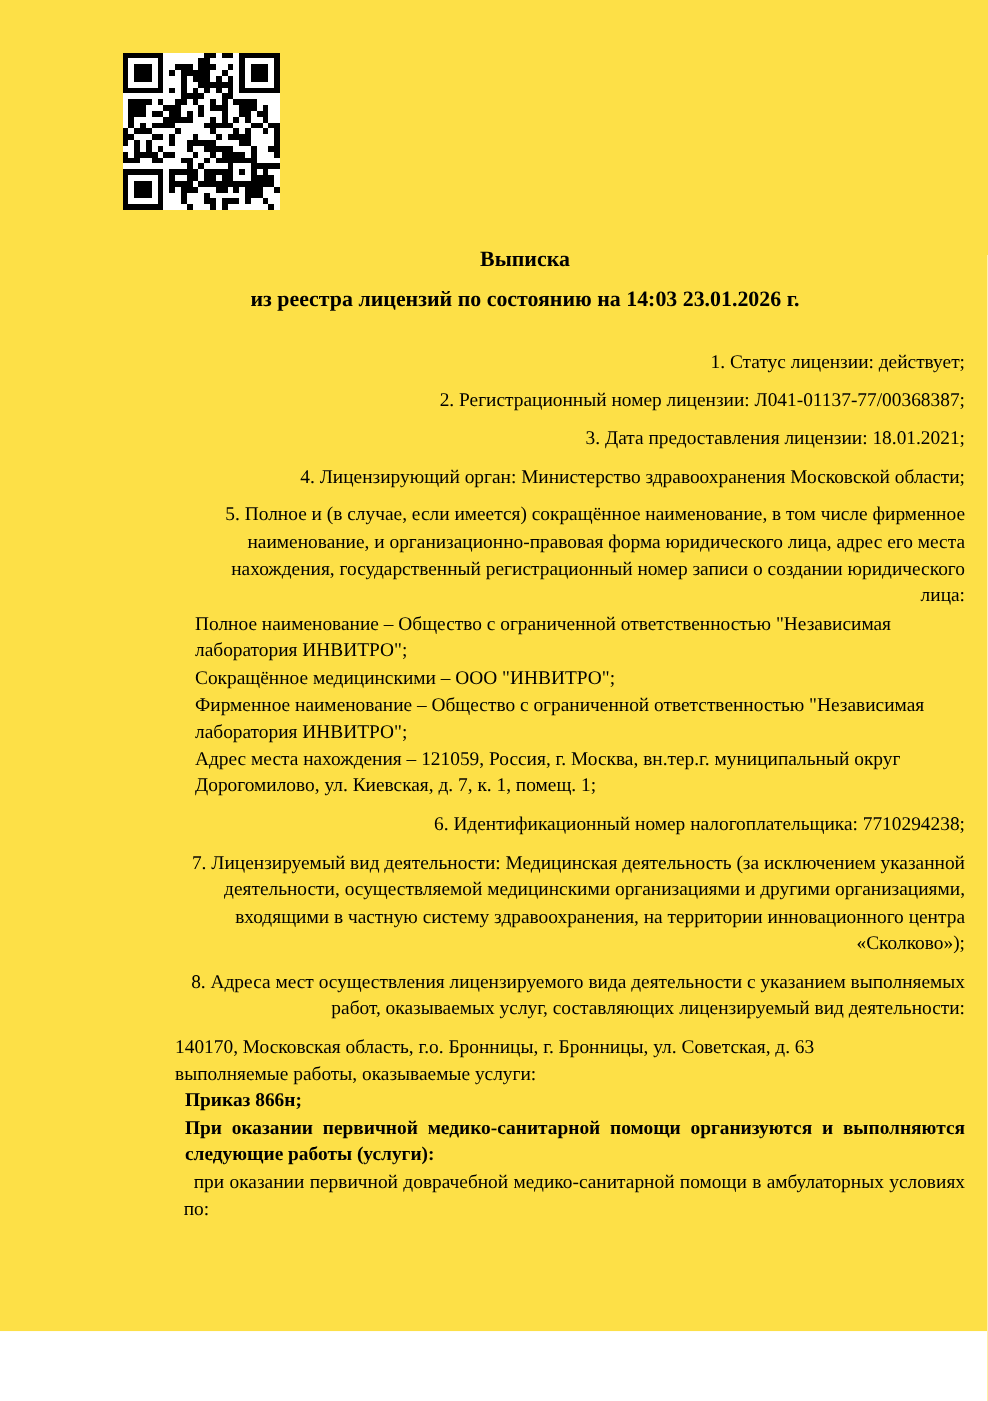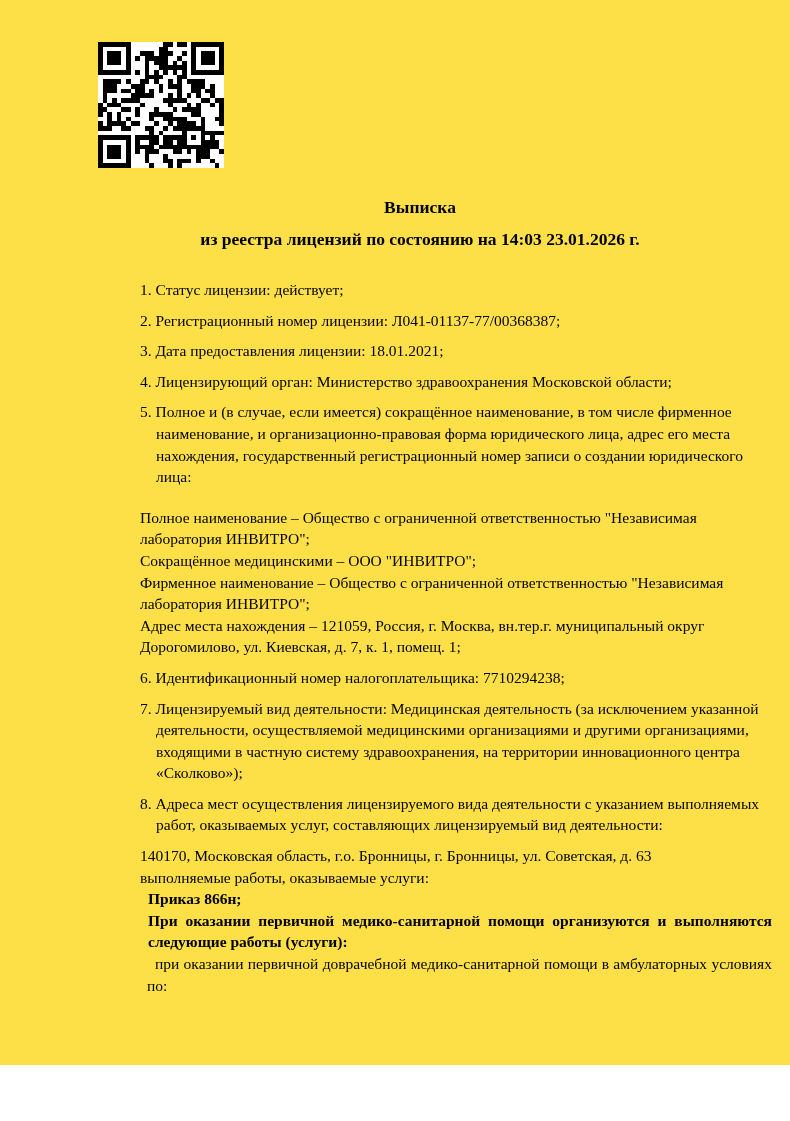--- a/index.html
+++ b/index.html
@@ -26,23 +26,24 @@
     font-weight:bold;
     font-size:17.5px;
     line-height:23px;
   }
   .title-block .tline{margin-bottom:9px;}
   .body-text{font-size:15.5px;line-height:21.6px;}
   p.item{
     margin:0 0 9px 0;
     padding-left:16px;
     text-indent:-16px;
+    text-align:right;
   }
-  p.item.tight{margin-bottom:19px;}
-  .org-block{margin:0 0 9px 0;}
+  p.item.tight{margin-bottom:1px;}
+  .org-block{margin:0 0 9px 16px;}
   .org-block div{margin:0;}
   .works-block p{margin:0;}
   .jline{text-align:justify;}
   .ind-8{padding-left:8px;font-weight:bold;}
   .ind-sub{padding-left:7px;text-indent:8px;}
   .ind-22{padding-left:22px;}
 </style>
 </head>
 <body>
 

